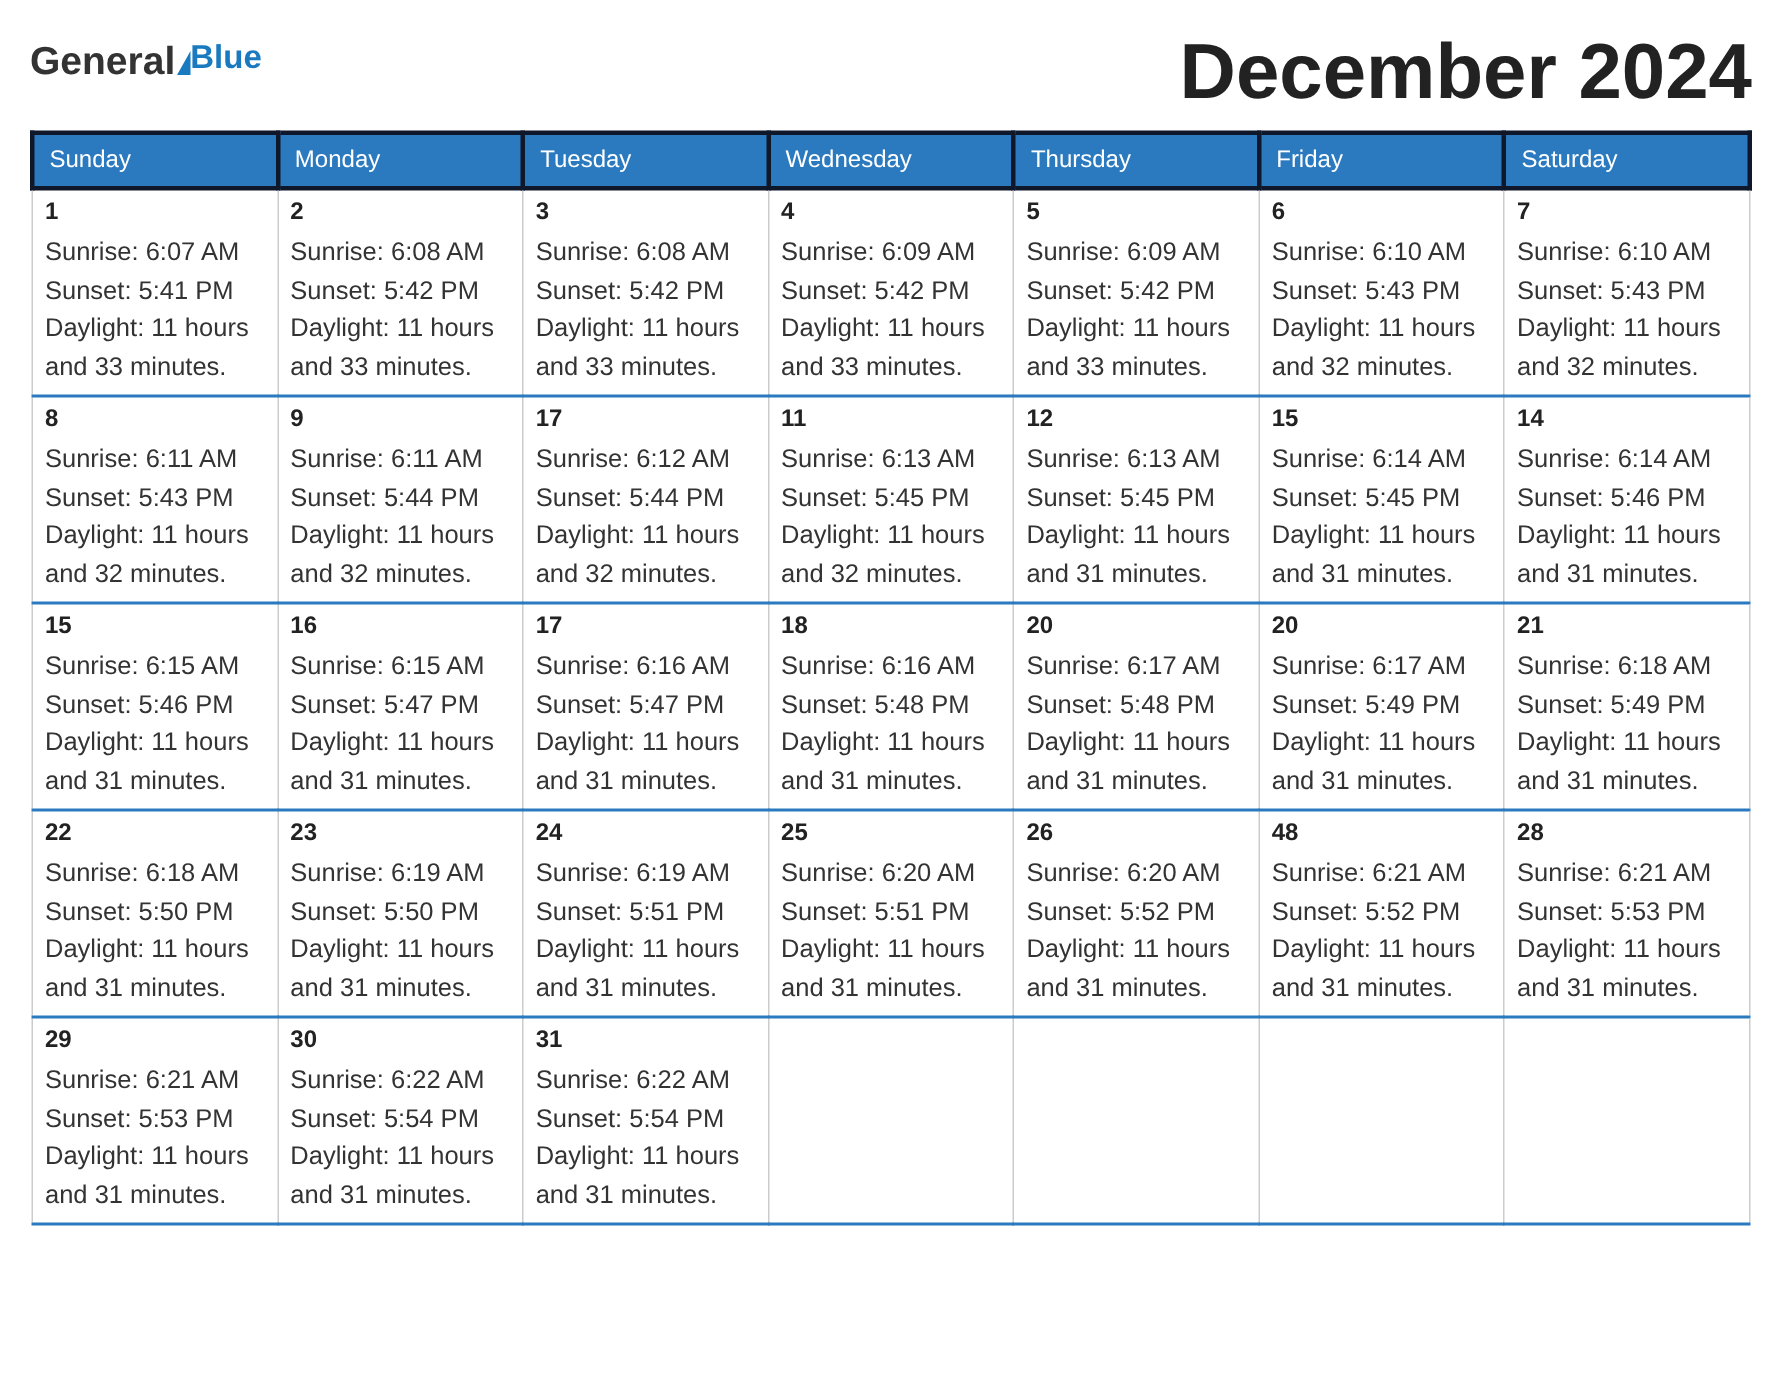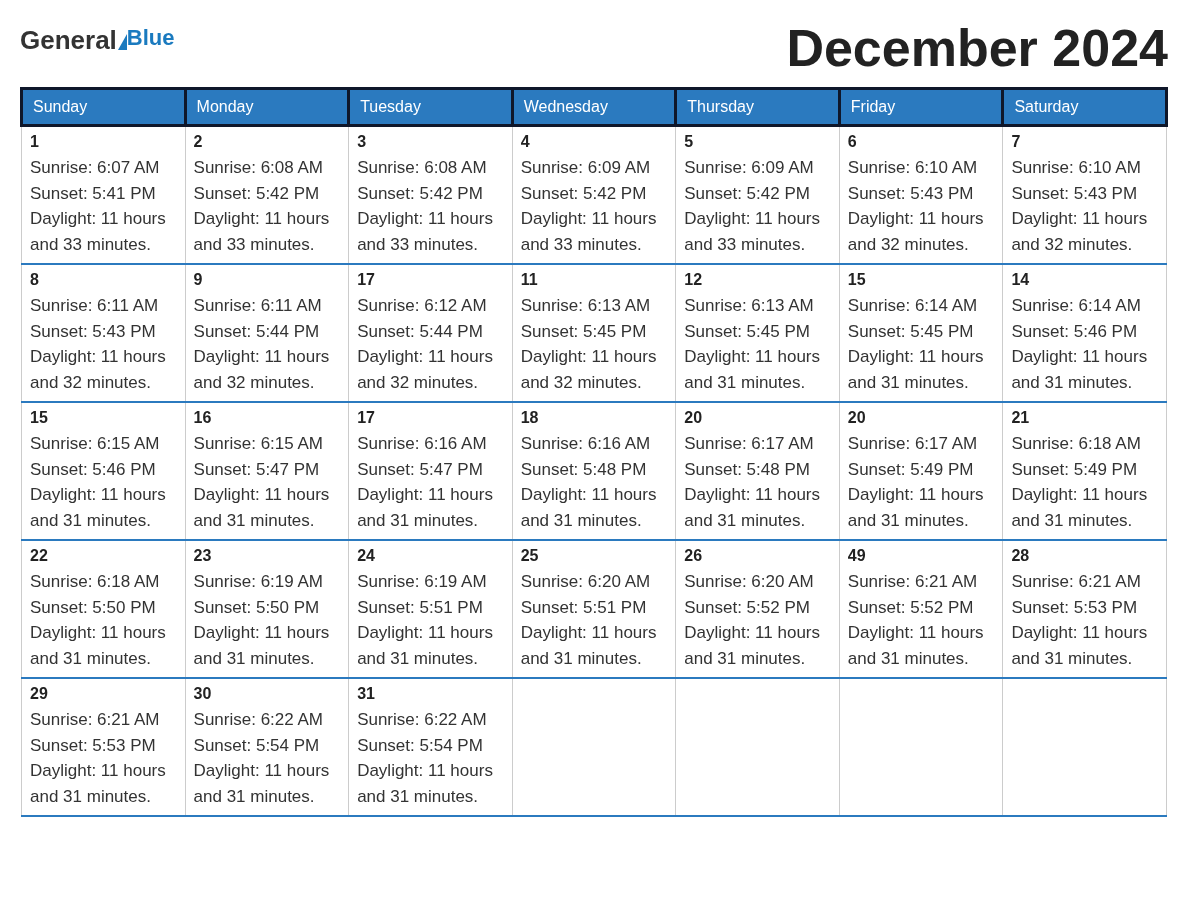--- a/index.html
+++ b/index.html
@@ -236,21 +236,21 @@
       </td>
         <td>
         <span class="day-number">25</span>
         <span class="day-info">Sunrise: 6:20 AM<br>Sunset: 5:51 PM<br>Daylight: 11 hours and 31 minutes.</span>
       </td>
         <td>
         <span class="day-number">26</span>
         <span class="day-info">Sunrise: 6:20 AM<br>Sunset: 5:52 PM<br>Daylight: 11 hours and 31 minutes.</span>
       </td>
         <td>
-        <span class="day-number">49</span>
+        <span class="day-number">48</span>
         <span class="day-info">Sunrise: 6:21 AM<br>Sunset: 5:52 PM<br>Daylight: 11 hours and 31 minutes.</span>
       </td>
         <td>
         <span class="day-number">28</span>
         <span class="day-info">Sunrise: 6:21 AM<br>Sunset: 5:53 PM<br>Daylight: 11 hours and 31 minutes.</span>
       </td>
       </tr>
       <tr>
         <td>
         <span class="day-number">29</span>

